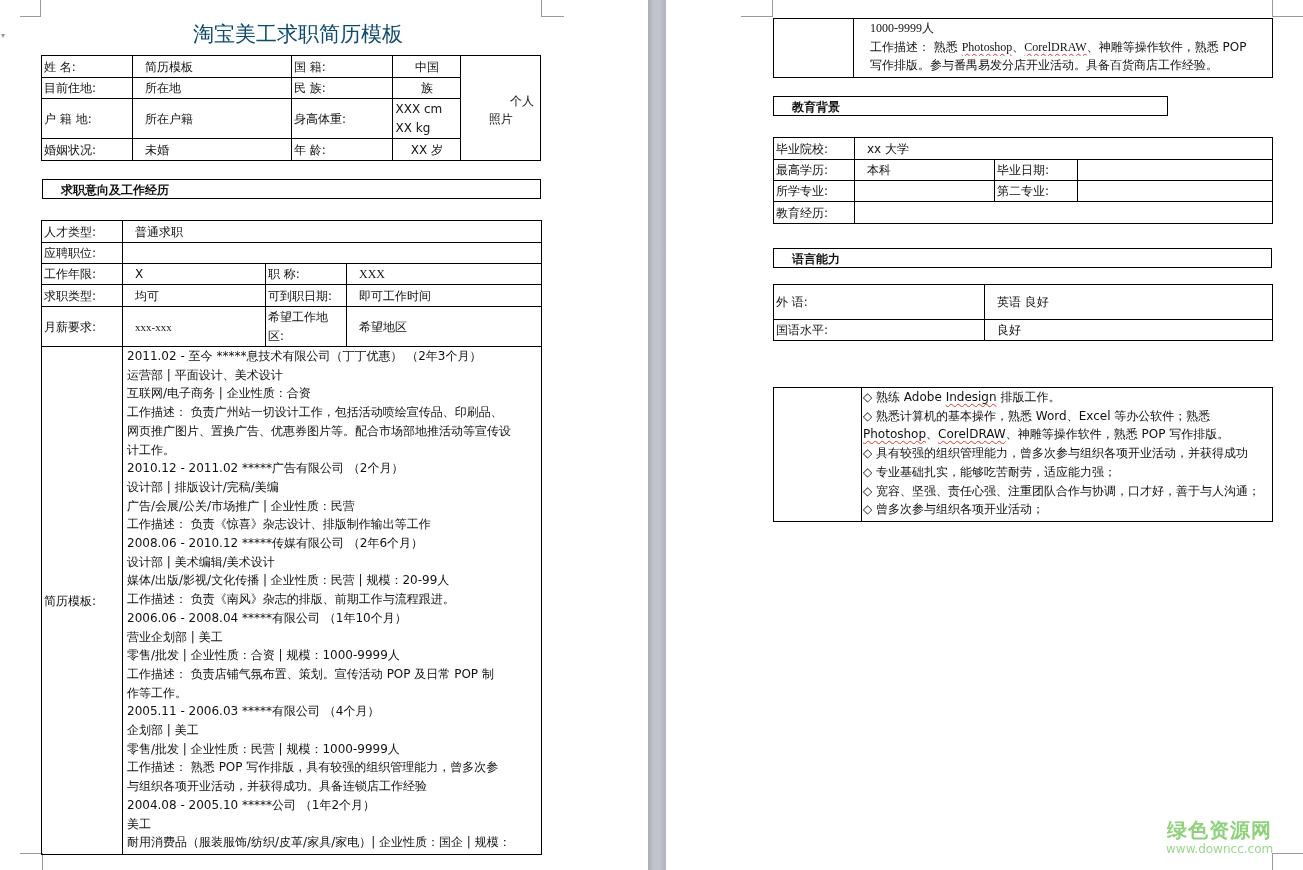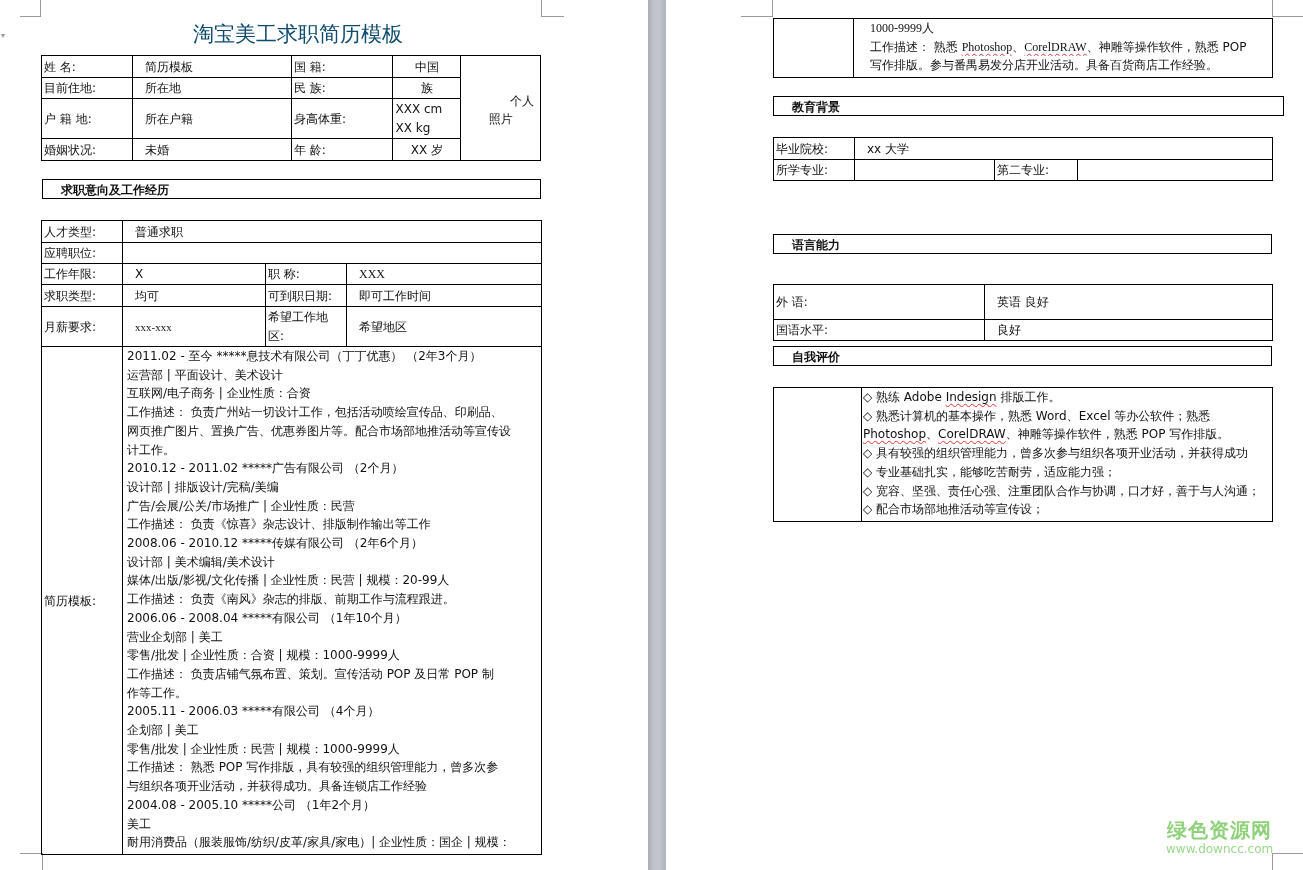--- a/index.html
+++ b/index.html
@@ -175,80 +175,89 @@
       <td></td>
       <td class="exp" style="padding-left:16px !important;">
         <div class="serif">1000-9999人</div>
         <div><span>工作描述：     熟悉 </span><span class="serif wavy">Photoshop</span><span>、</span><span class="serif wavy">CorelDRAW</span><span>、神雕等操作软件，熟悉 POP</span></div>
         <div>写作排版。参与番禺易发分店开业活动。具备百货商店工作经验。</div>
       </td>
     </tr>
   </tbody>
     </table>
 
-  <div class="sect" style="left:107px;top:96px;width:511px;">教育背景</div>
+  <div class="sect" style="left:107px;top:96px;width:395px;">教育背景</div>
 
   <table class="tbl" style="left:107px;top:137px;width:499px;">
     <colgroup>
         <col style="width:81px">
         <col style="width:140px">
         <col style="width:83px">
         <col style="width:195px">
       </colgroup>
     <tbody>
         <tr style="height:22px">
       <td>毕业院校:</td>
       <td colspan="3" class="ind">xx 大学</td>
     </tr>
     <tr style="height:21px">
+      <td>最高学历:</td>
+      <td class="ind">本科</td>
+      <td>毕业日期:</td>
+      <td></td>
+    </tr>
+    <tr style="height:21px">
       <td>所学专业:</td>
       <td></td>
       <td>第二专业:</td>
       <td></td>
     </tr>
-  </tbody>
-    </table>
-
-  <div class="sect" style="left:107px;top:234px;width:499px;">语言能力</div>
+    <tr style="height:22px">
+      <td>教育经历:</td>
+      <td colspan="3"></td>
+    </tr>
+  </tbody>
+    </table>
+
+  <div class="sect" style="left:107px;top:248px;width:499px;">语言能力</div>
 
   <table class="tbl" style="left:107px;top:284px;width:499px;">
     <colgroup>
         <col style="width:211px">
         <col style="width:288px">
       </colgroup>
     <tbody>
         <tr style="height:35px">
       <td>外    语:</td>
       <td class="ind">英语 良好</td>
     </tr>
     <tr style="height:21px">
       <td>国语水平:</td>
       <td class="ind">良好</td>
     </tr>
   </tbody>
     </table>
 
-  <div class="sect" style="left:107px;top:346px;width:499px;">自我评价</div>
 
   <table class="tbl" style="left:107px;top:387px;width:499px;">
     <colgroup>
         <col style="width:88px">
         <col style="width:411px">
       </colgroup>
     <tbody>
         <tr style="height:134px">
       <td></td>
       <td class="eval" style="vertical-align:top;padding:0 1px;">
         <div><span>◇  熟练 Adobe </span><span class="wavy">Indesign</span><span> 排版工作。</span></div>
         <div>◇  熟悉计算机的基本操作，熟悉 Word、Excel 等办公软件；熟悉</div>
         <div><span class="wavy">Photoshop</span><span>、</span><span class="wavy">CorelDRAW</span><span>、神雕等操作软件，熟悉 POP 写作排版。</span></div>
         <div>◇  具有较强的组织管理能力，曾多次参与组织各项开业活动，并获得成功</div>
         <div>◇  专业基础扎实，能够吃苦耐劳，适应能力强；</div>
         <div>◇  宽容、坚强、责任心强、注重团队合作与协调，口才好，善于与人沟通；</div>
-        <div>◇  配合市场部地推活动等宣传设；</div>
+        <div>◇  曾多次参与组织各项开业活动；</div>
       </td>
     </tr>
   </tbody>
     </table>
 
   <div class="crop" style="left:606px;top:853px;width:31px;height:17px;border-left-width:1px;border-top-width:1px;"></div>
 </div>
 
 <div class="watermark">
   <div class="wm1">绿色资源网</div>

